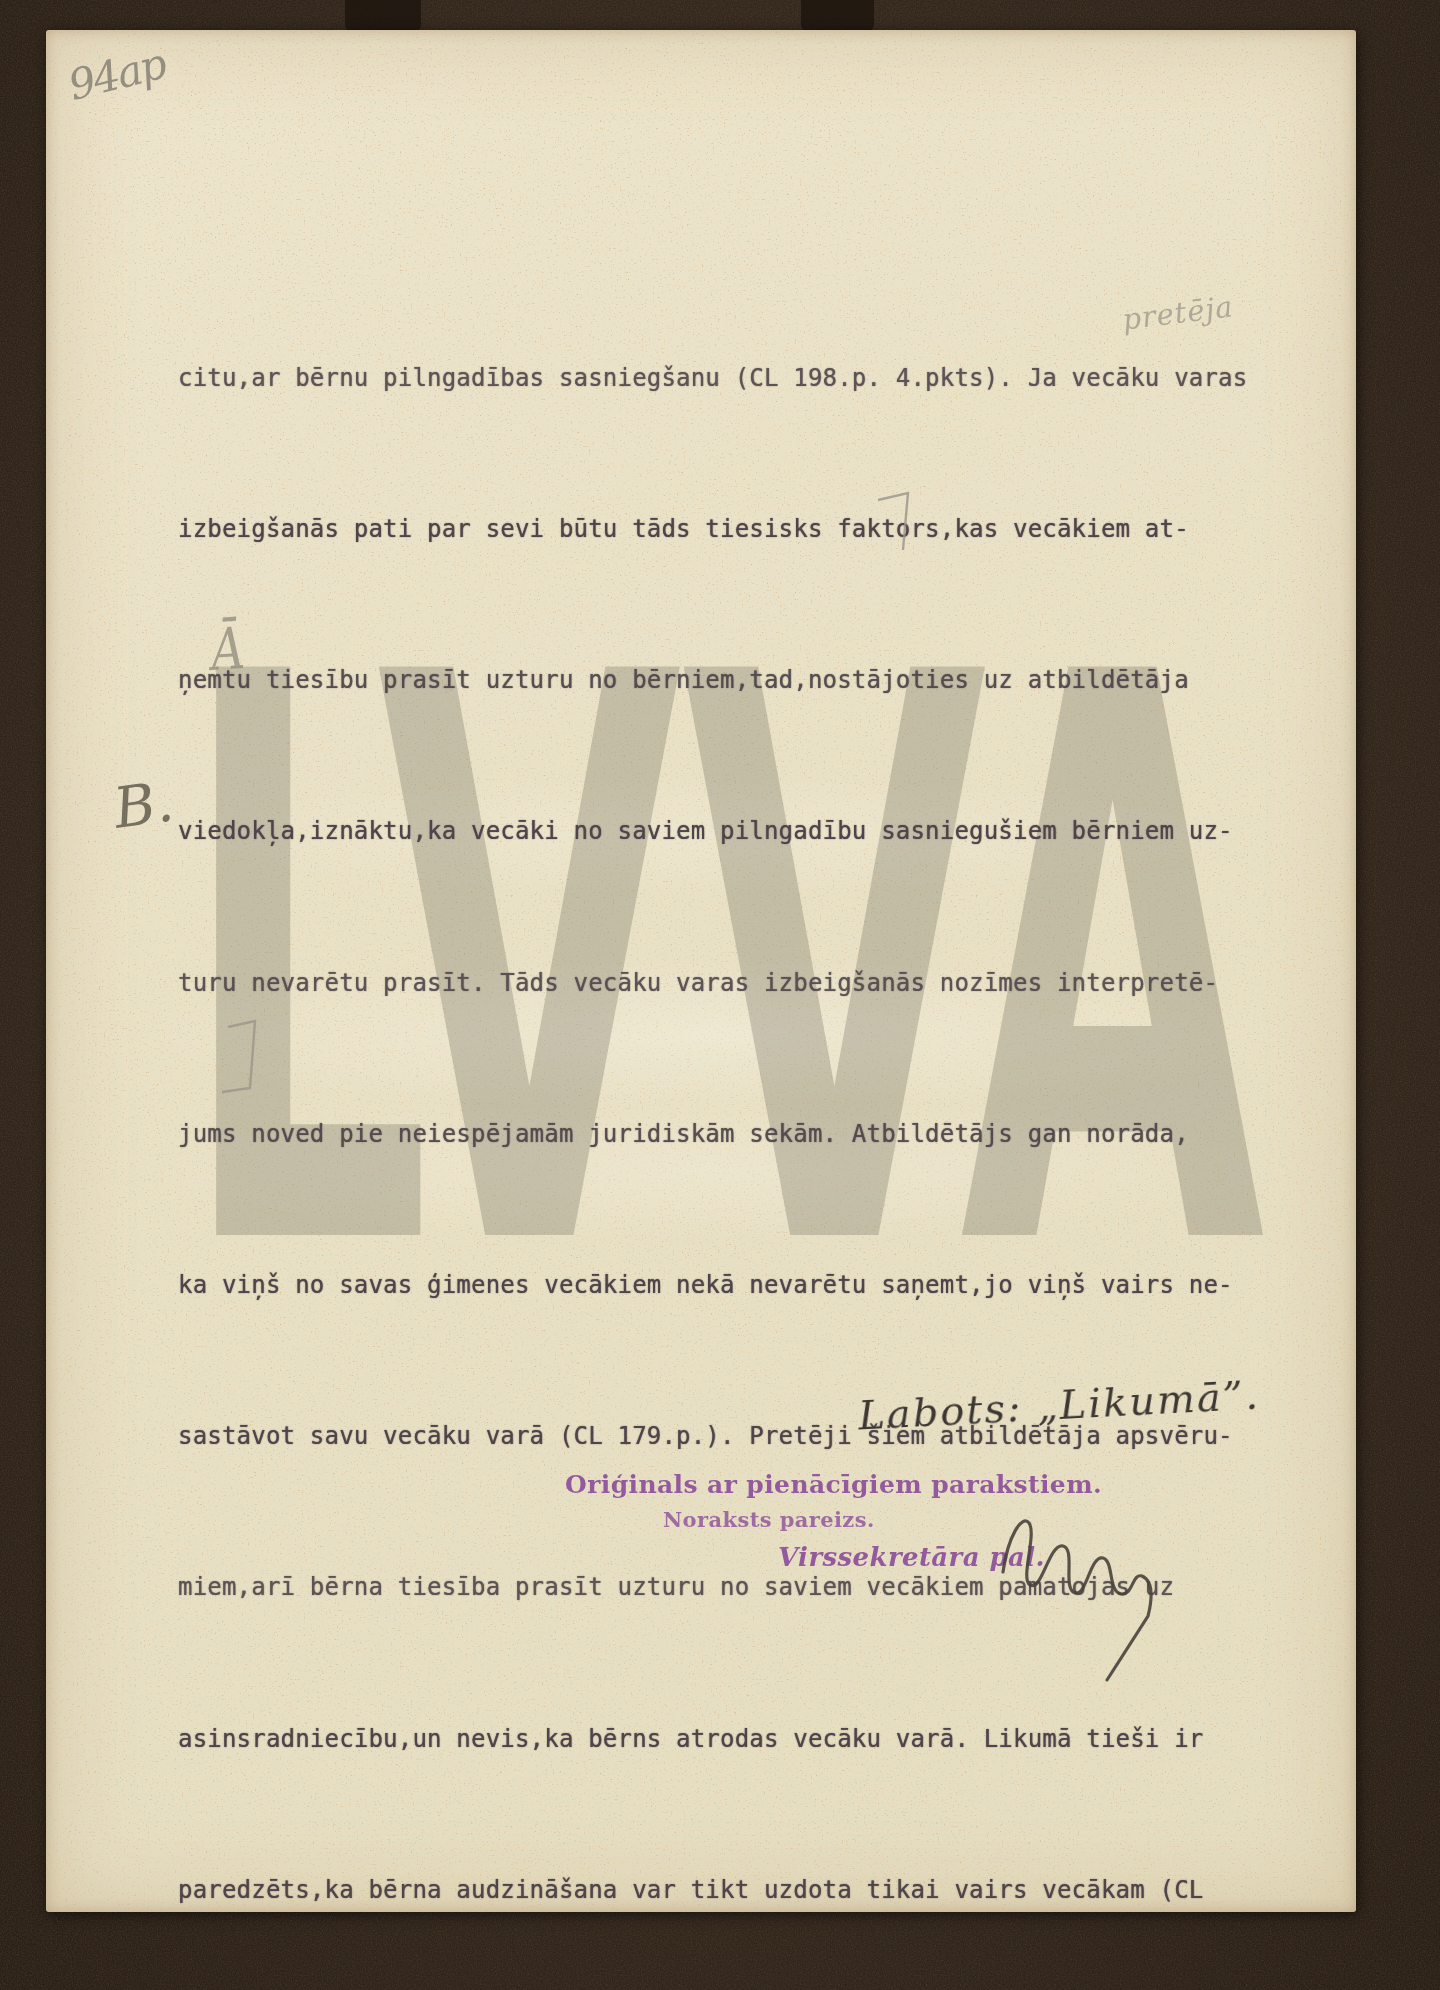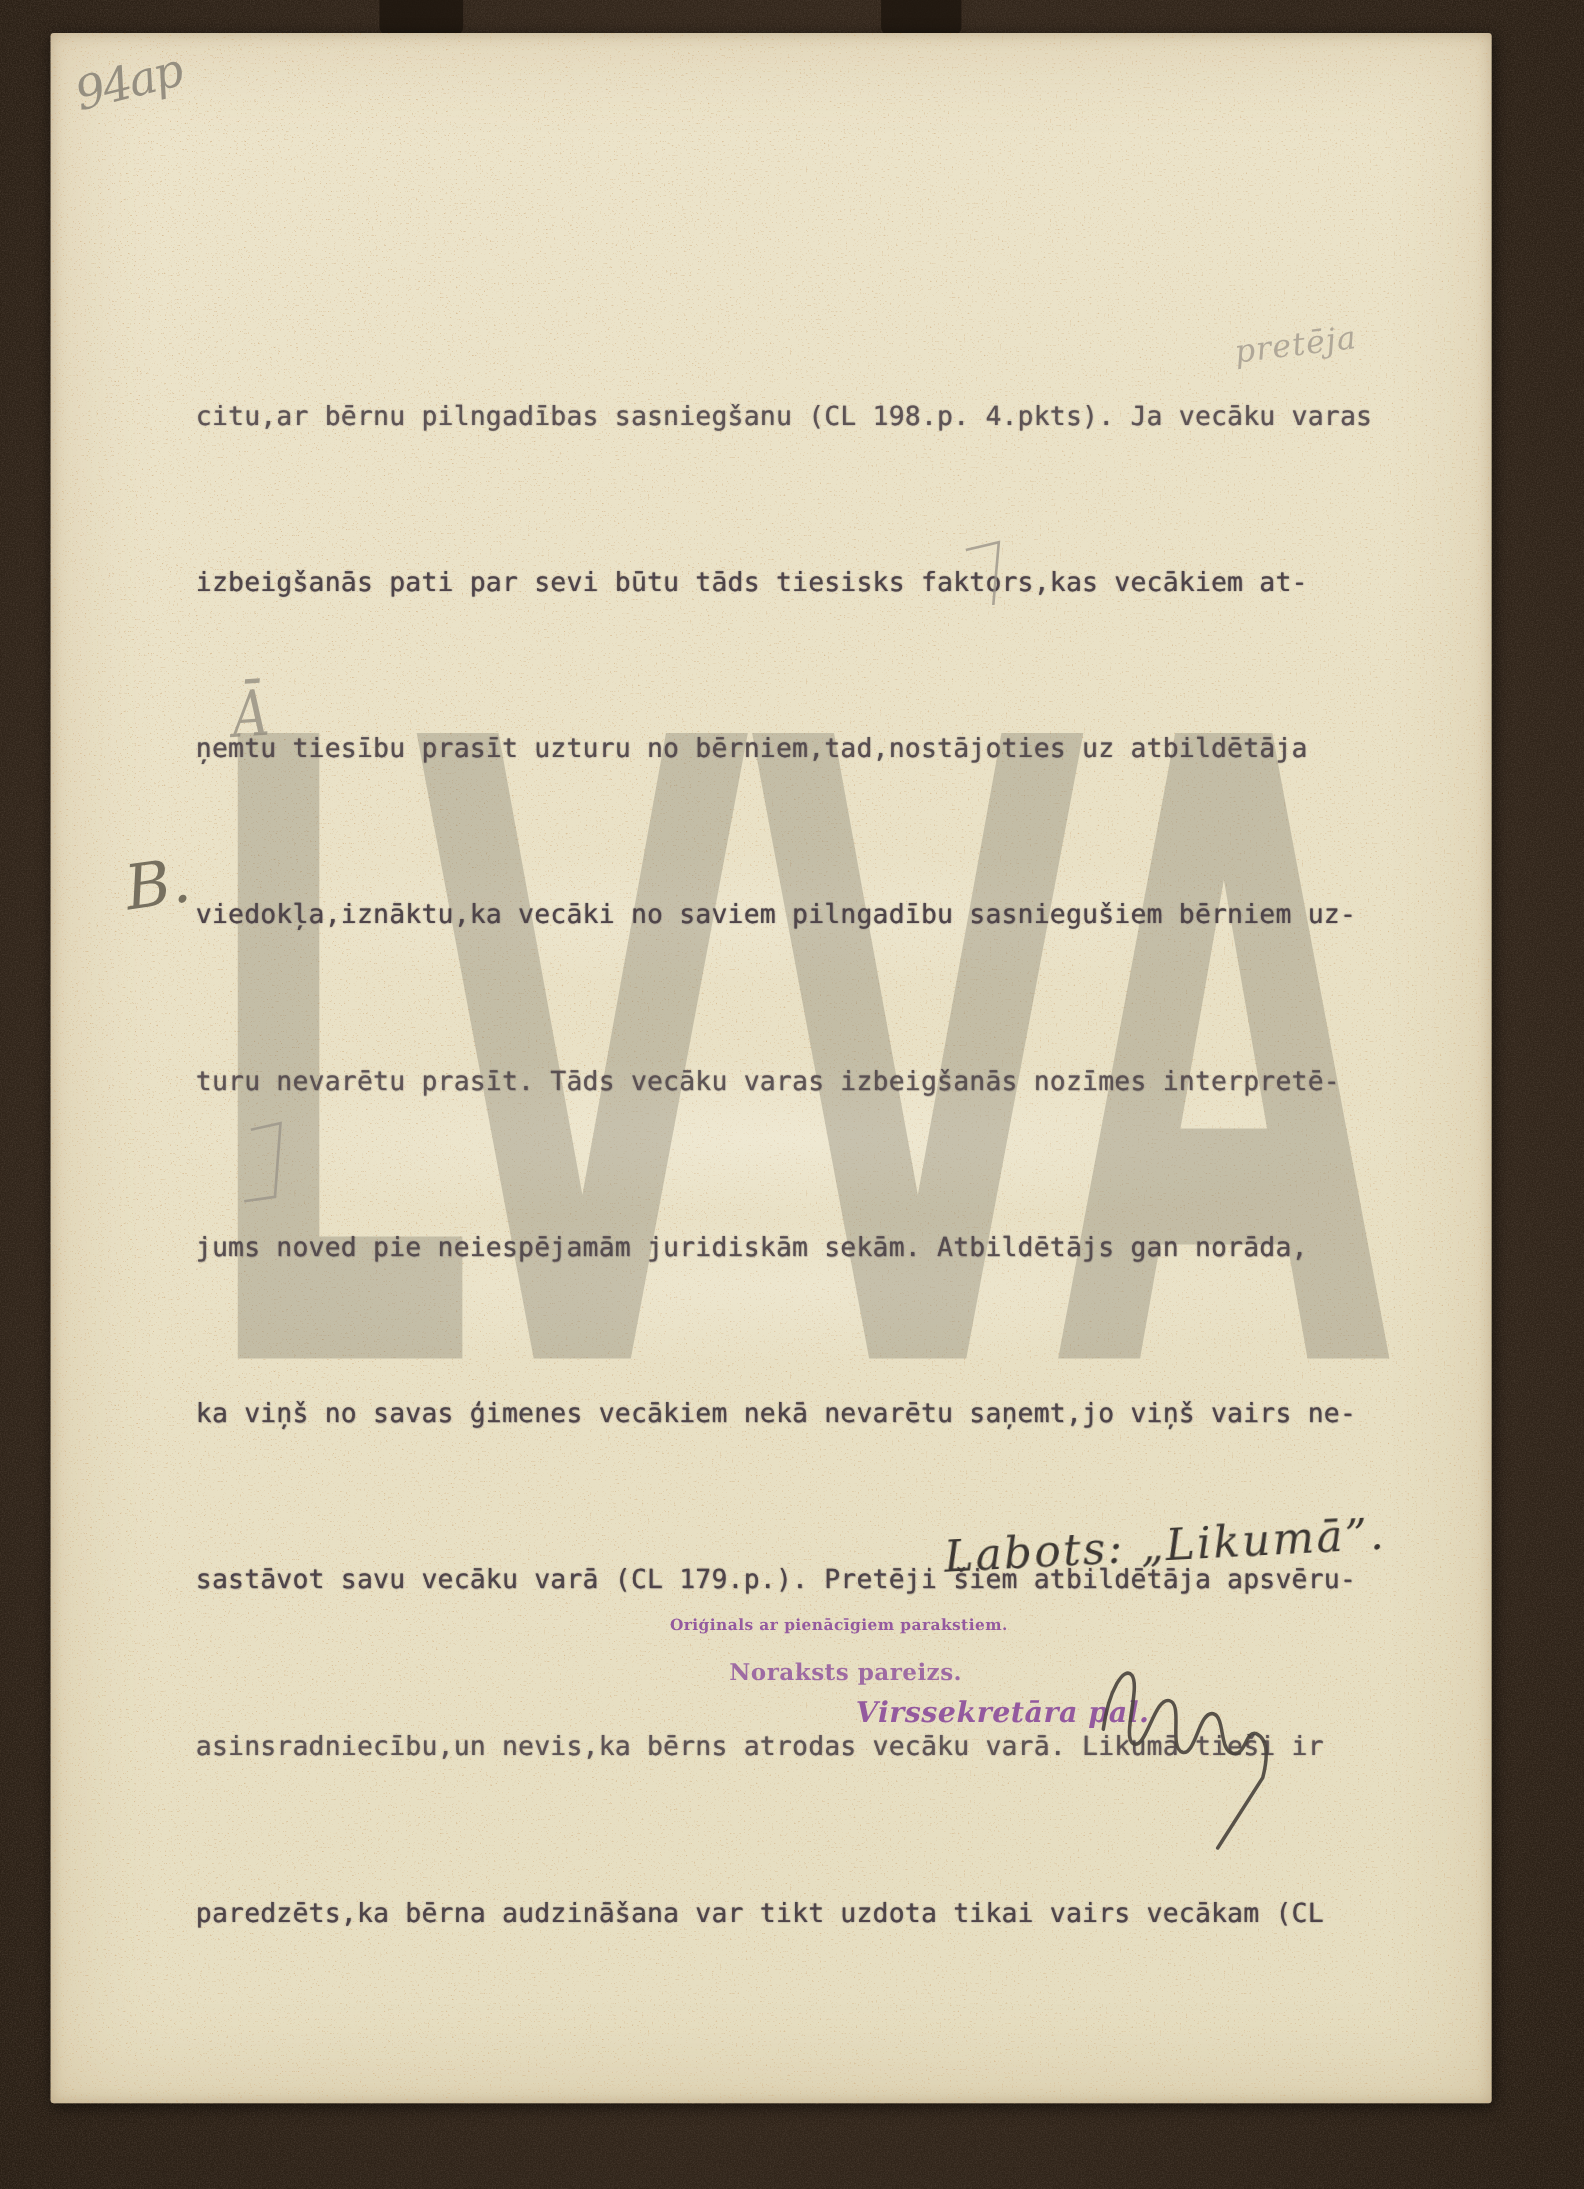--- a/index.html
+++ b/index.html
@@ -57,21 +57,21 @@
     font-family:"DejaVu Serif","Liberation Serif",serif;font-style:italic;
     font-size:40px;color:#3d3833;letter-spacing:2px;transform:rotate(-3deg);
     filter:blur(.25px);
   }
 
   .stamp{
     position:absolute;z-index:5;
     font-family:"DejaVu Serif","Liberation Serif",serif;font-weight:bold;
     color:#8d4f9c;filter:blur(.3px);opacity:.92;
   }
-  .stamp.l1{left:519px;top:1440px;font-size:14px;letter-spacing:.4px;margin-left:44px;}
+  .stamp.l1{left:519px;top:1440px;font-size:25px;letter-spacing:.4px;}
   .stamp.l2{left:617px;top:1477px;font-size:21px;letter-spacing:.4px;opacity:.8;}
   .stamp.l3{left:732px;top:1512px;font-size:26px;font-style:italic;letter-spacing:.4px;}
 
   .marks-svg{position:absolute;left:0;top:0;z-index:7;}
 </style>
 </head>
 <body>
 
 <div class="scan">
 
@@ -111,20 +111,21 @@
 
     <div class="typed">
       <div class="tl">citu,ar bērnu pilngadības sasniegšanu (CL 198.p. 4.pkts). Ja vecāku varas</div>
       <div class="tl">izbeigšanās pati par sevi būtu tāds tiesisks faktors,kas vecākiem at-</div>
       <div class="tl">ņemtu tiesību prasīt uzturu no bērniem,tad,nostājoties uz atbildētāja</div>
       <div class="tl">viedokļa,iznāktu,ka vecāki no saviem pilngadību sasniegušiem bērniem uz-</div>
       <div class="tl">turu nevarētu prasīt. Tāds vecāku varas izbeigšanās nozīmes interpretē-</div>
       <div class="tl">jums noved pie neiespējamām juridiskām sekām. Atbildētājs gan norāda,</div>
       <div class="tl">ka viņš no savas ģimenes vecākiem nekā nevarētu saņemt,jo viņš vairs ne-</div>
       <div class="tl">sastāvot savu vecāku varā (CL 179.p.). Pretēji šiem atbildētāja apsvēru-</div>
+      <div class="tl">miem,arī bērna tiesība prasīt uzturu no saviem vecākiem pamatojas uz</div>
       <div class="tl">asinsradniecību,un nevis,ka bērns atrodas vecāku varā. Likumā tieši ir</div>
       <div class="tl">paredzēts,ka bērna audzināšana var tikt uzdota tikai vairs vecākam (CL</div>
       
       
       
       
       
       
       
       

